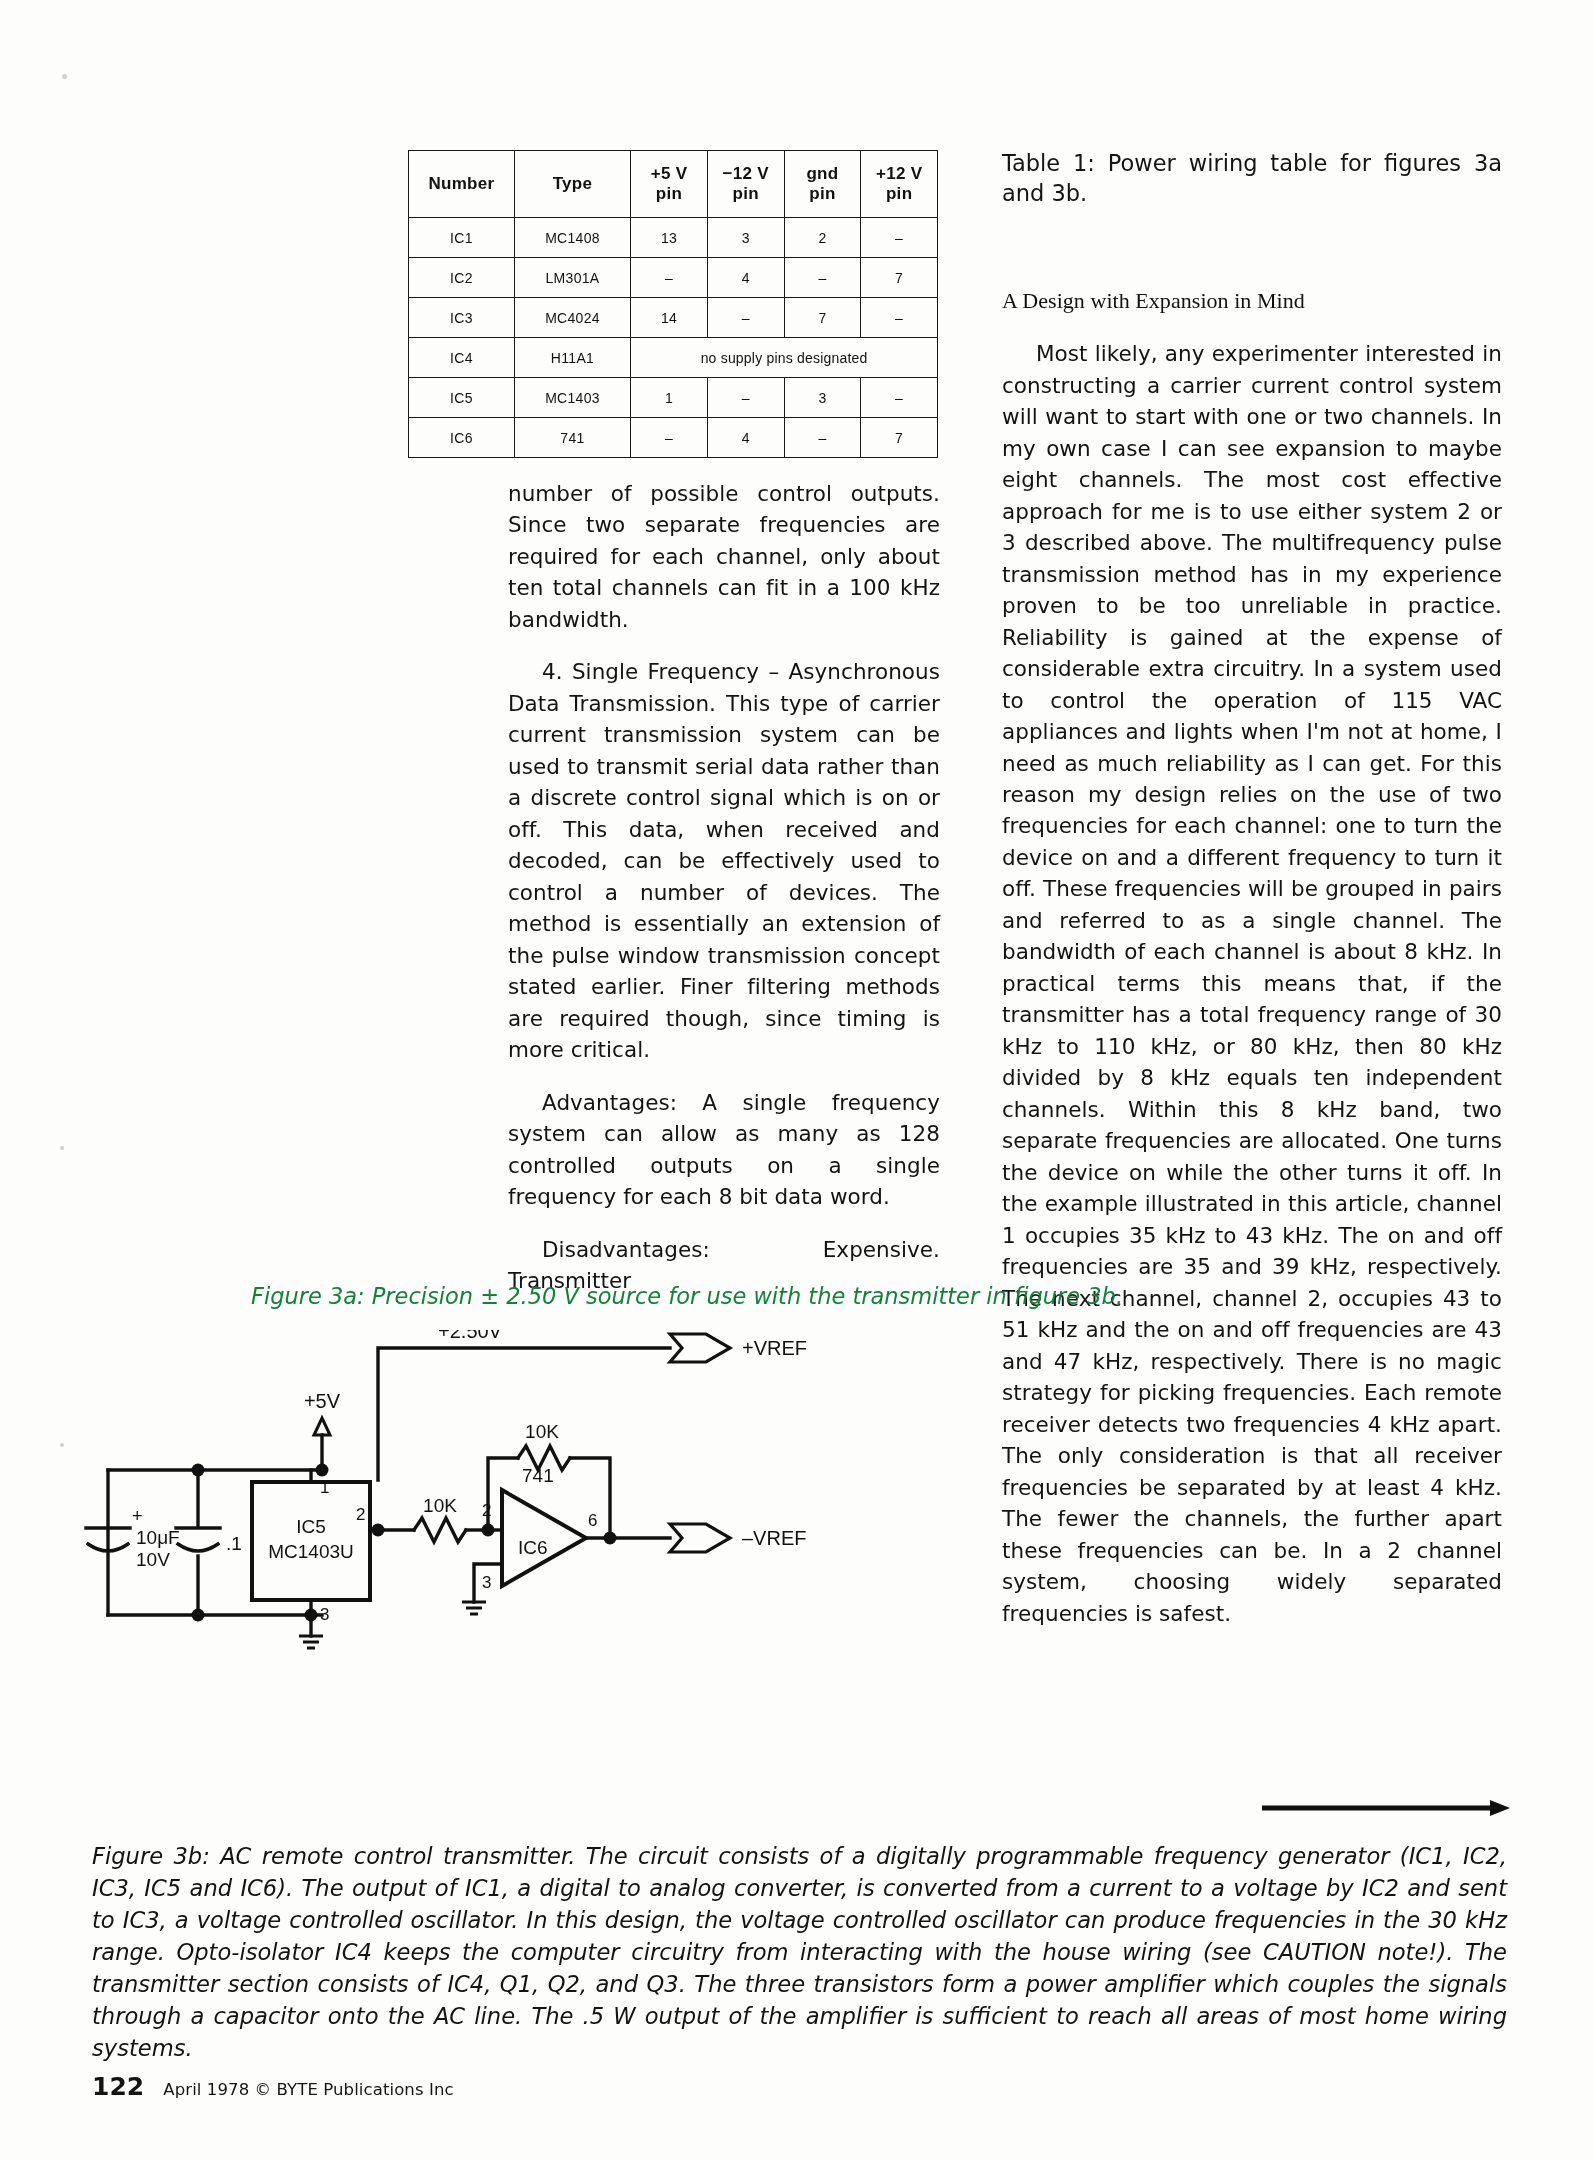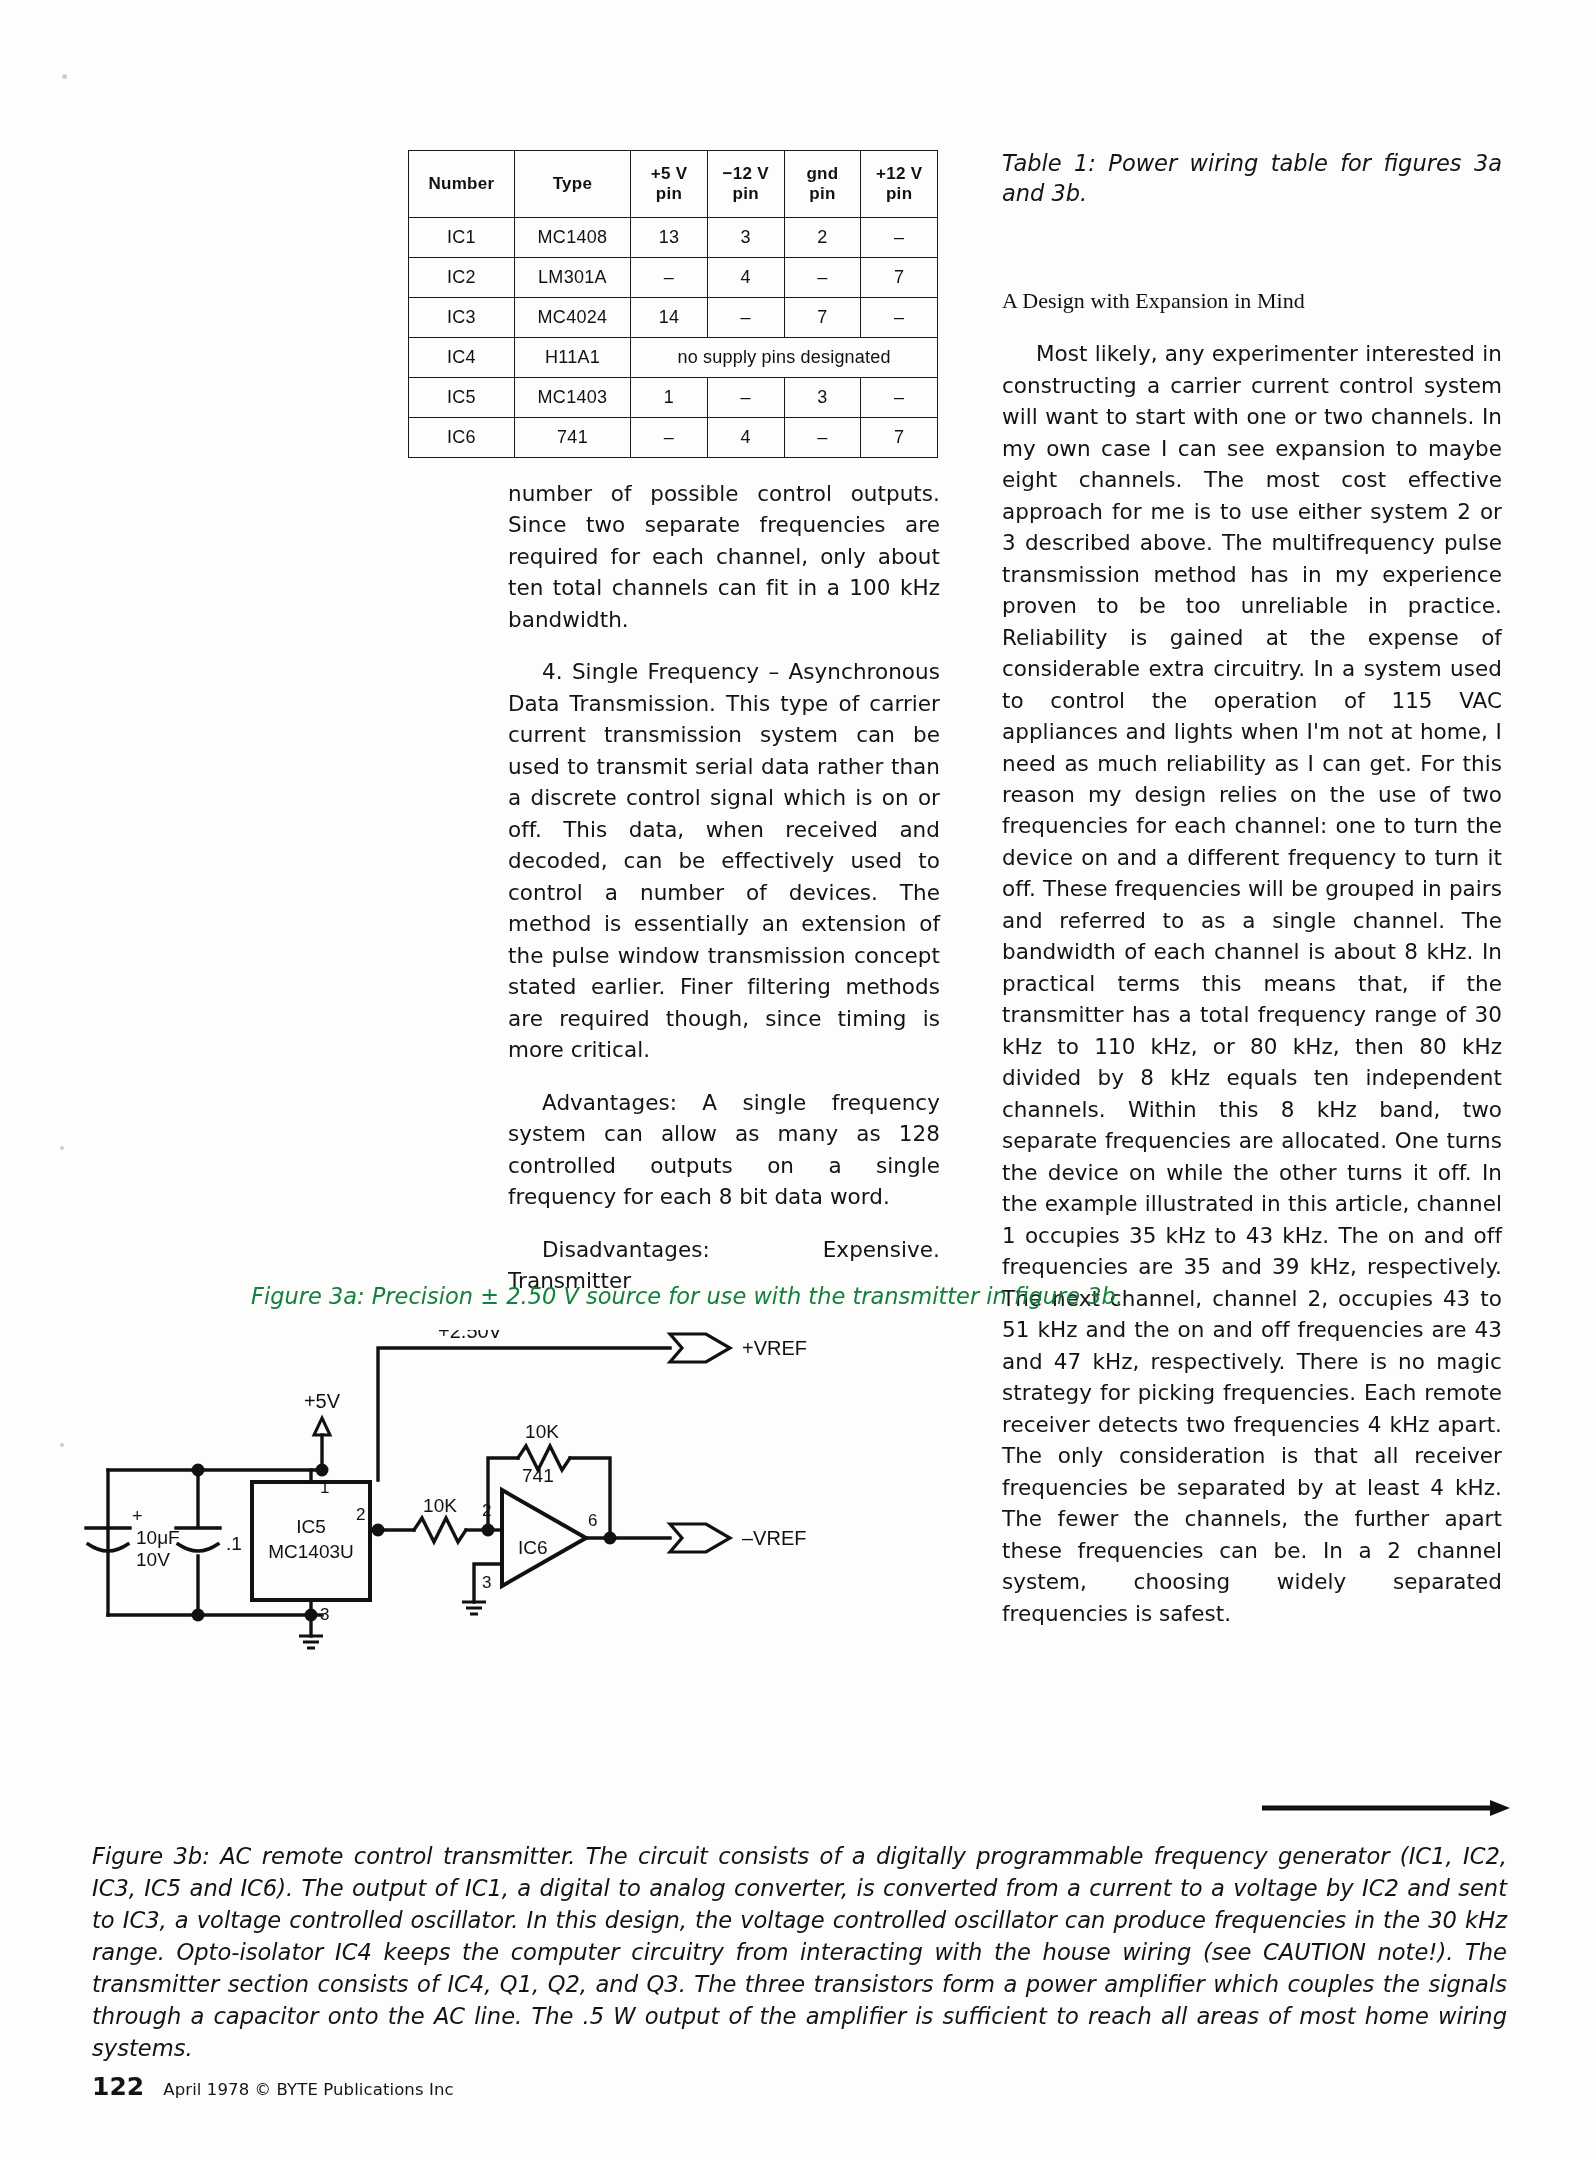--- a/index.html
+++ b/index.html
@@ -45,35 +45,34 @@
     color: #111;
   }
   table.wiring thead th {
     height: 58px;
     font-weight: bold;
     font-size: 17px;
     line-height: 1.15;
   }
   table.wiring tbody td {
     height: 31px;
-    font-size: 18px;
+    font-size: 14px;
   }
   table.wiring .col-num { width: 20%; }
   table.wiring .col-type { width: 22%; }
   table.wiring .col-p { width: 14.5%; }
   .span-note { font-size: 15.5px; letter-spacing: .2px; }
 
   
   .table-caption {
     position: absolute;
     left: 1002px;
     top: 148px;
     width: 500px;
     font-family: "DejaVu Sans", sans-serif;
-    font-style: italic;
     font-size: 22.5px;
     line-height: 1.34;
     text-align: justify;
     color: #141414;
   }
 
   
   .col {
     position: absolute;
     font-family: "DejaVu Sans", sans-serif;

